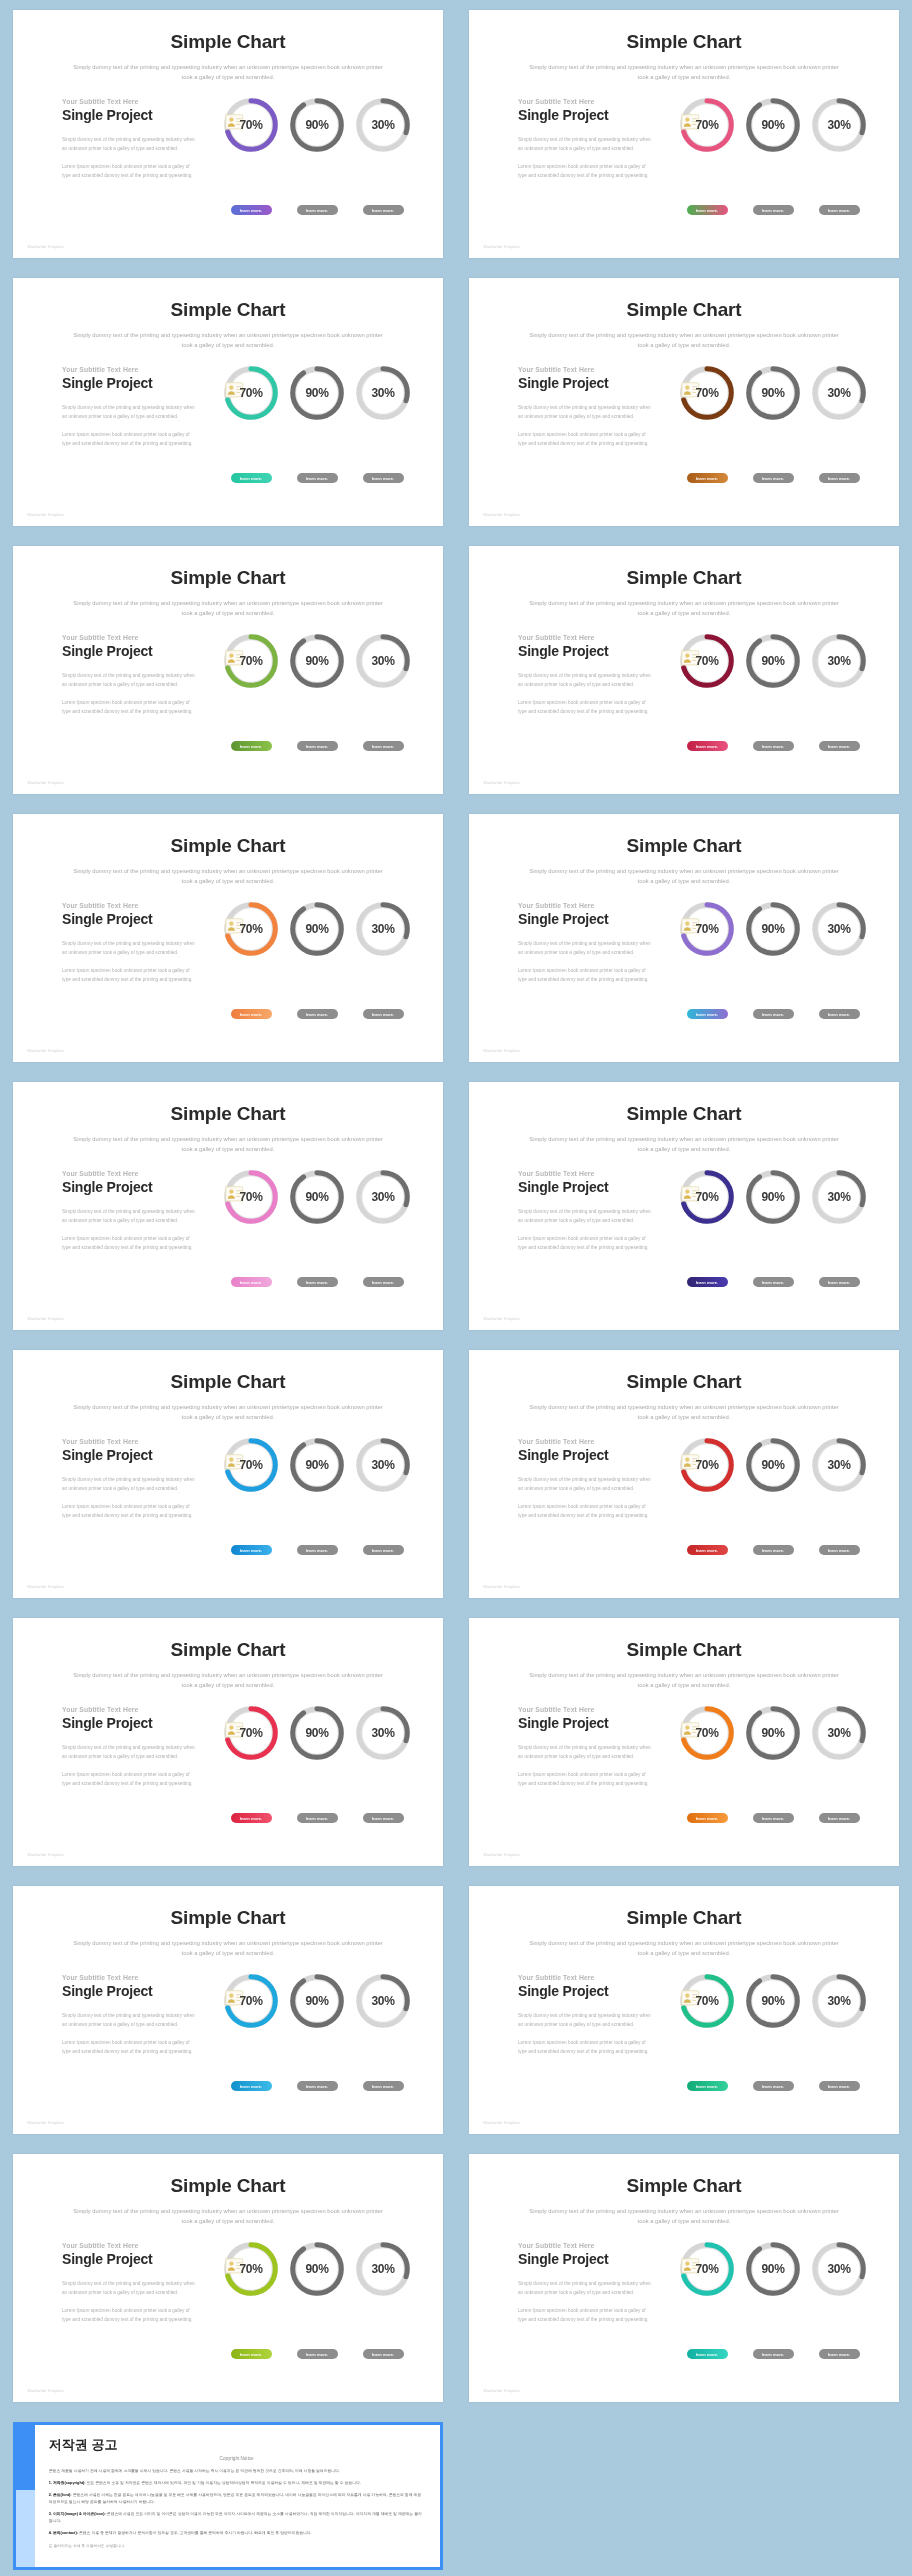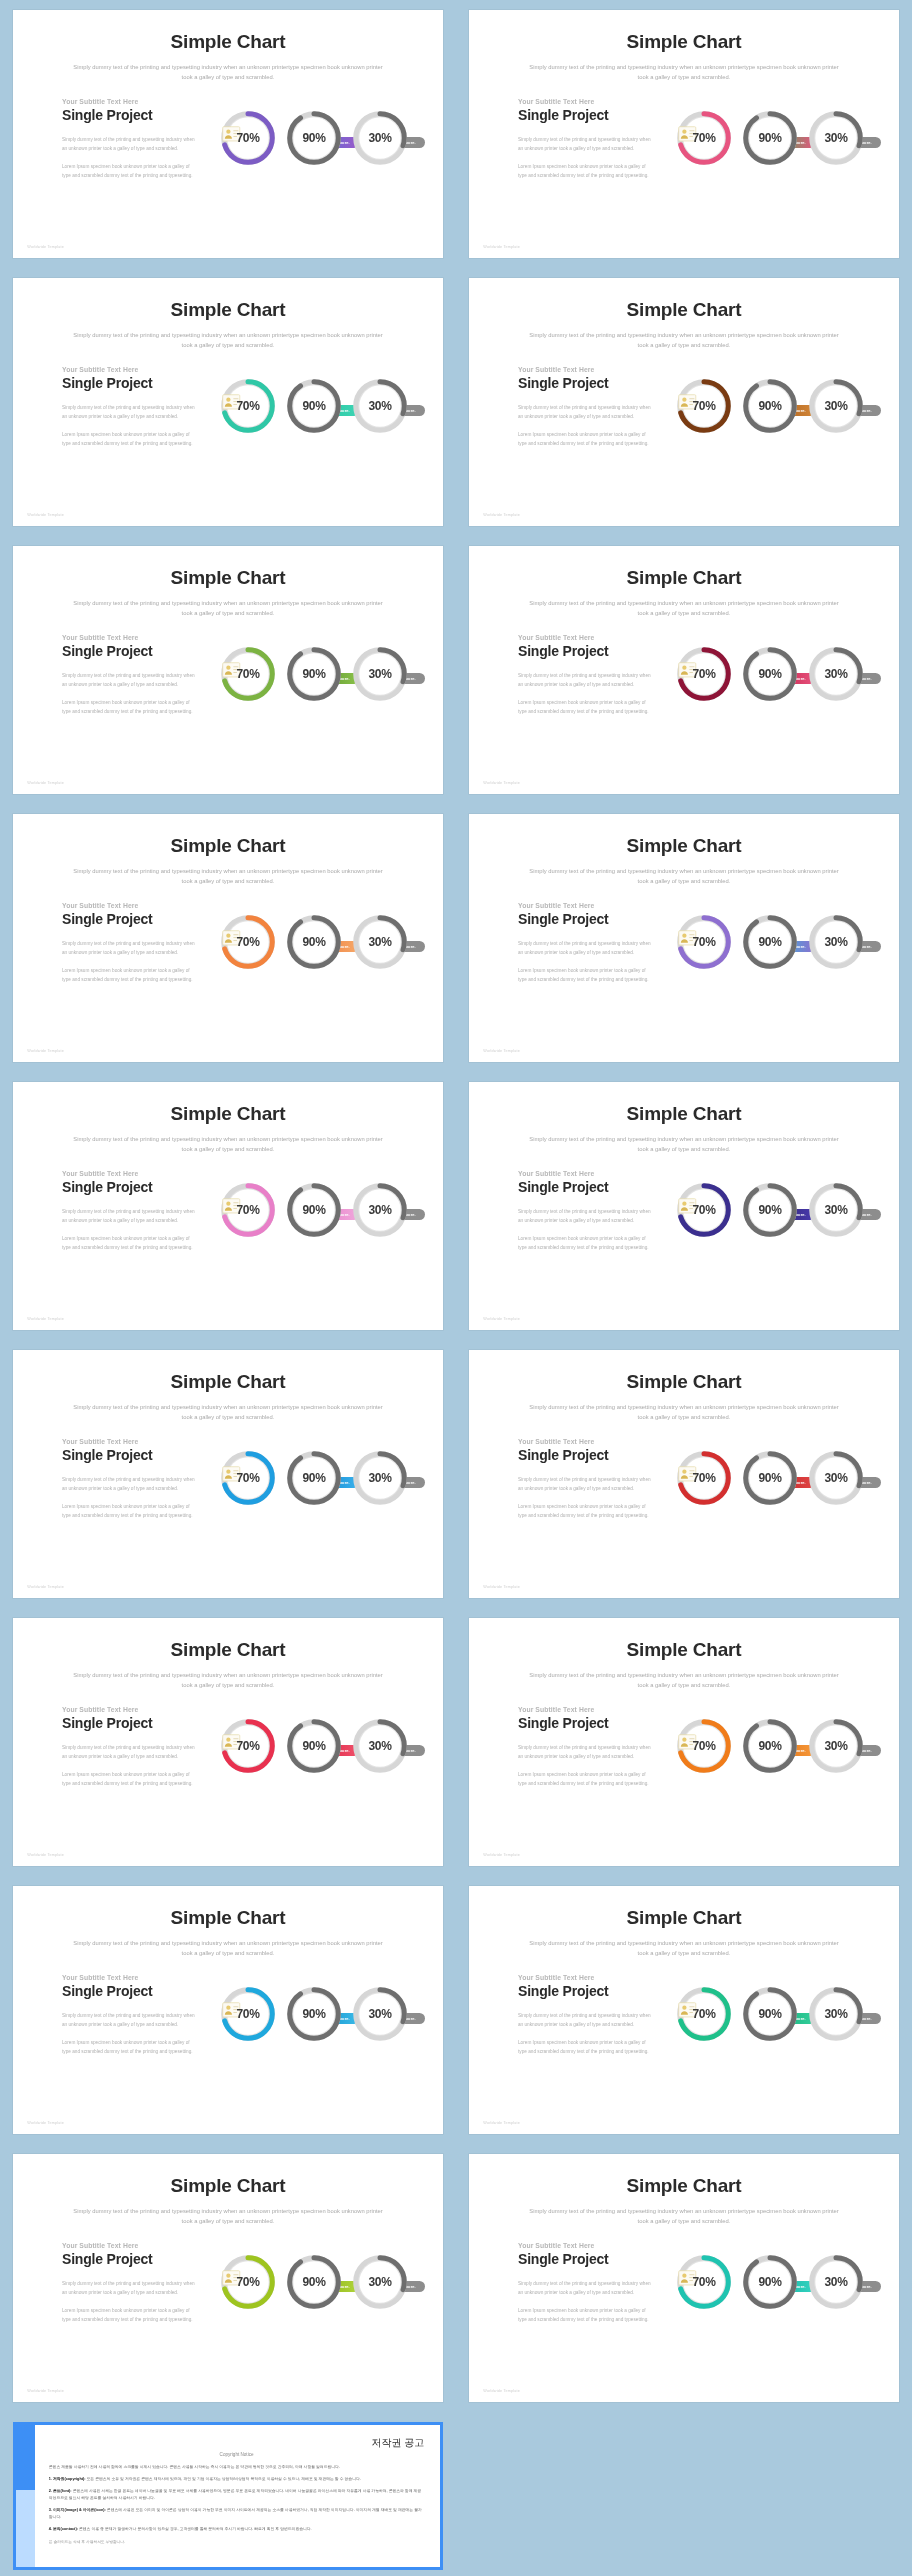--- a/index.html
+++ b/index.html
@@ -82,21 +82,21 @@
   }
   .s-para + .s-para { margin-top: 8.6px; }
 
   .s-right {
     flex: 1;
     display: flex;
     justify-content: space-between;
     padding-left: 18.5px;
     padding-top: 1.4px;
   }
-  .kpi { width: 66px; display: flex; flex-direction: row; align-items: center; gap: 40px; }
+  .kpi { width: 66px; display: flex; flex-direction: column; align-items: center; gap: 40px; }
   .donut-wrap { position: relative; width: 60px; height: 60px; }
   .donut-wrap svg { display: block; }
   .donut-val {
     position: absolute; left: 0; right: 0; top: 0; bottom: 0;
     display: flex; align-items: center; justify-content: center;
     font-size: 12px; font-weight: bold; color: #3a3a3a;
     letter-spacing: -0.3px;
   }
   .kpi-ico {
     position: absolute;
@@ -137,23 +137,23 @@
     position: relative;
     border: 3.6px solid #3d8ff5;
     display: flex;
     overflow: hidden;
   }
   .cr-bars { display: flex; flex-direction: column; width: 18.5px; }
   .cr-bars > div:first-child { height: 46%; background: #3d8ff5; }
   .cr-bars > div:last-child { flex: 1; background: #bcdcff; }
   .cr-main { flex: 1; padding: 11.4px 15.7px 7.1px 14.3px; }
   .cr-title {
-    text-align: right;
-    font-size: 10px;
-    font-weight: normal;
+    text-align: left;
+    font-size: 13px;
+    font-weight: bold;
     color: #222;
   }
   .cr-title-en {
     text-align: center;
     font-size: 4.6px;
     color: #8a8a8a;
     margin-top: 1.4px;
     margin-bottom: 7.1px;
   }
   .cr-p {

